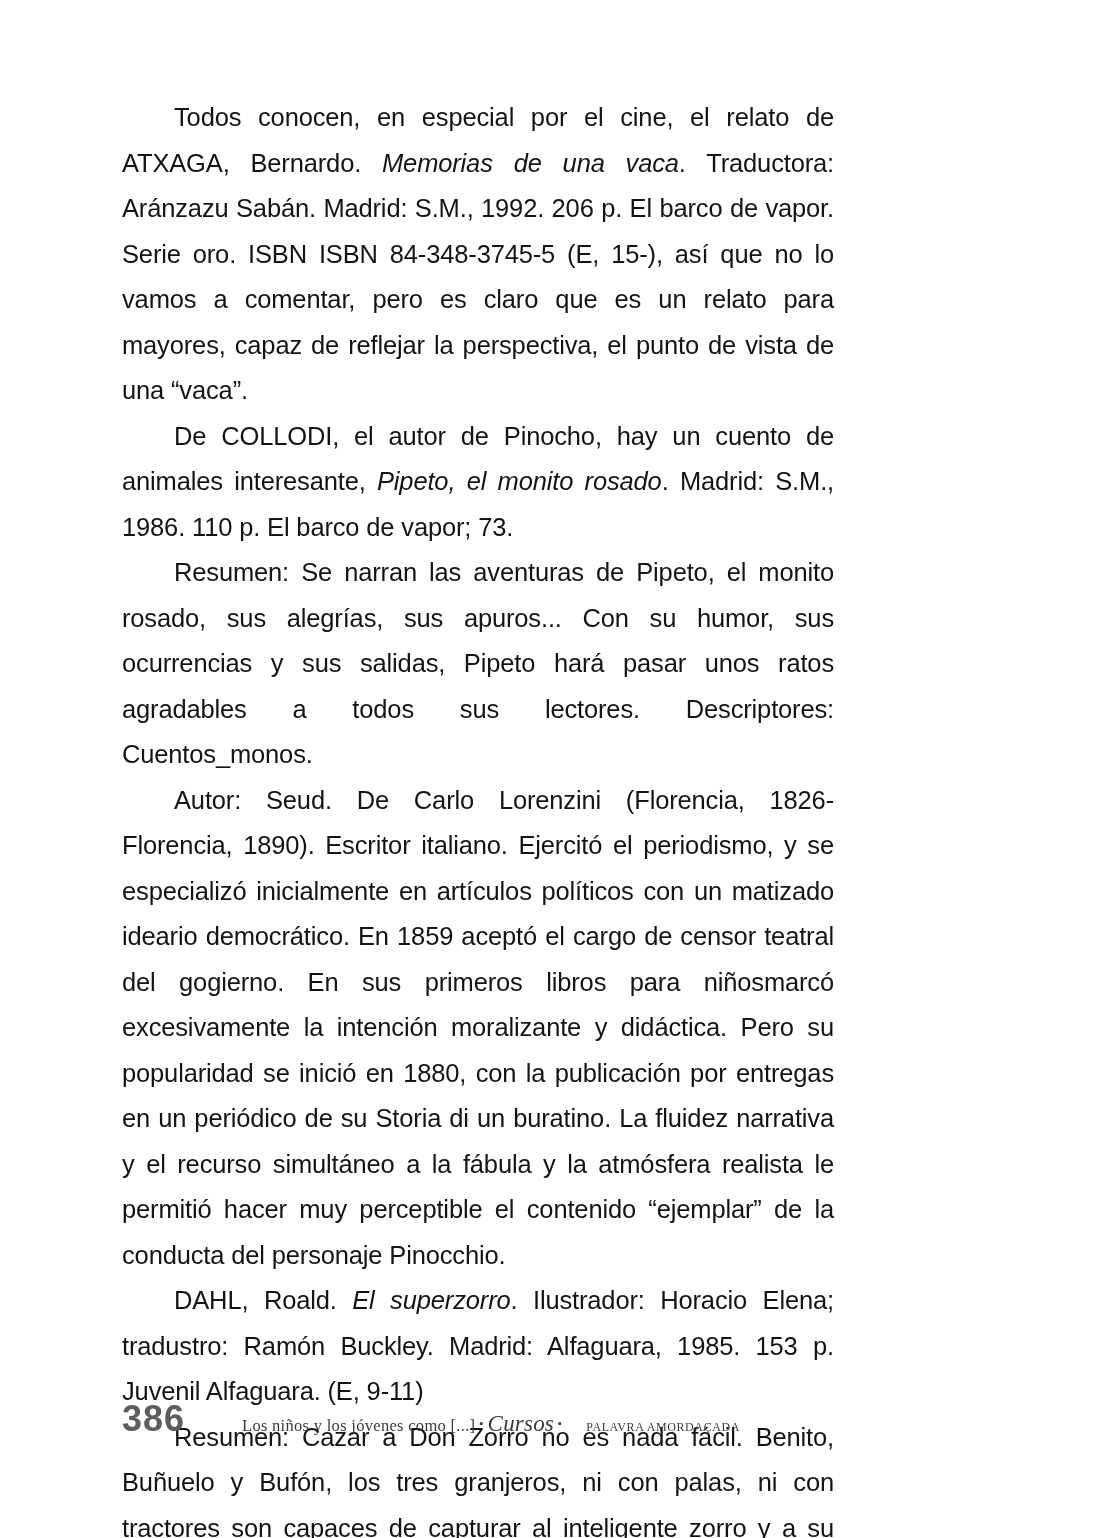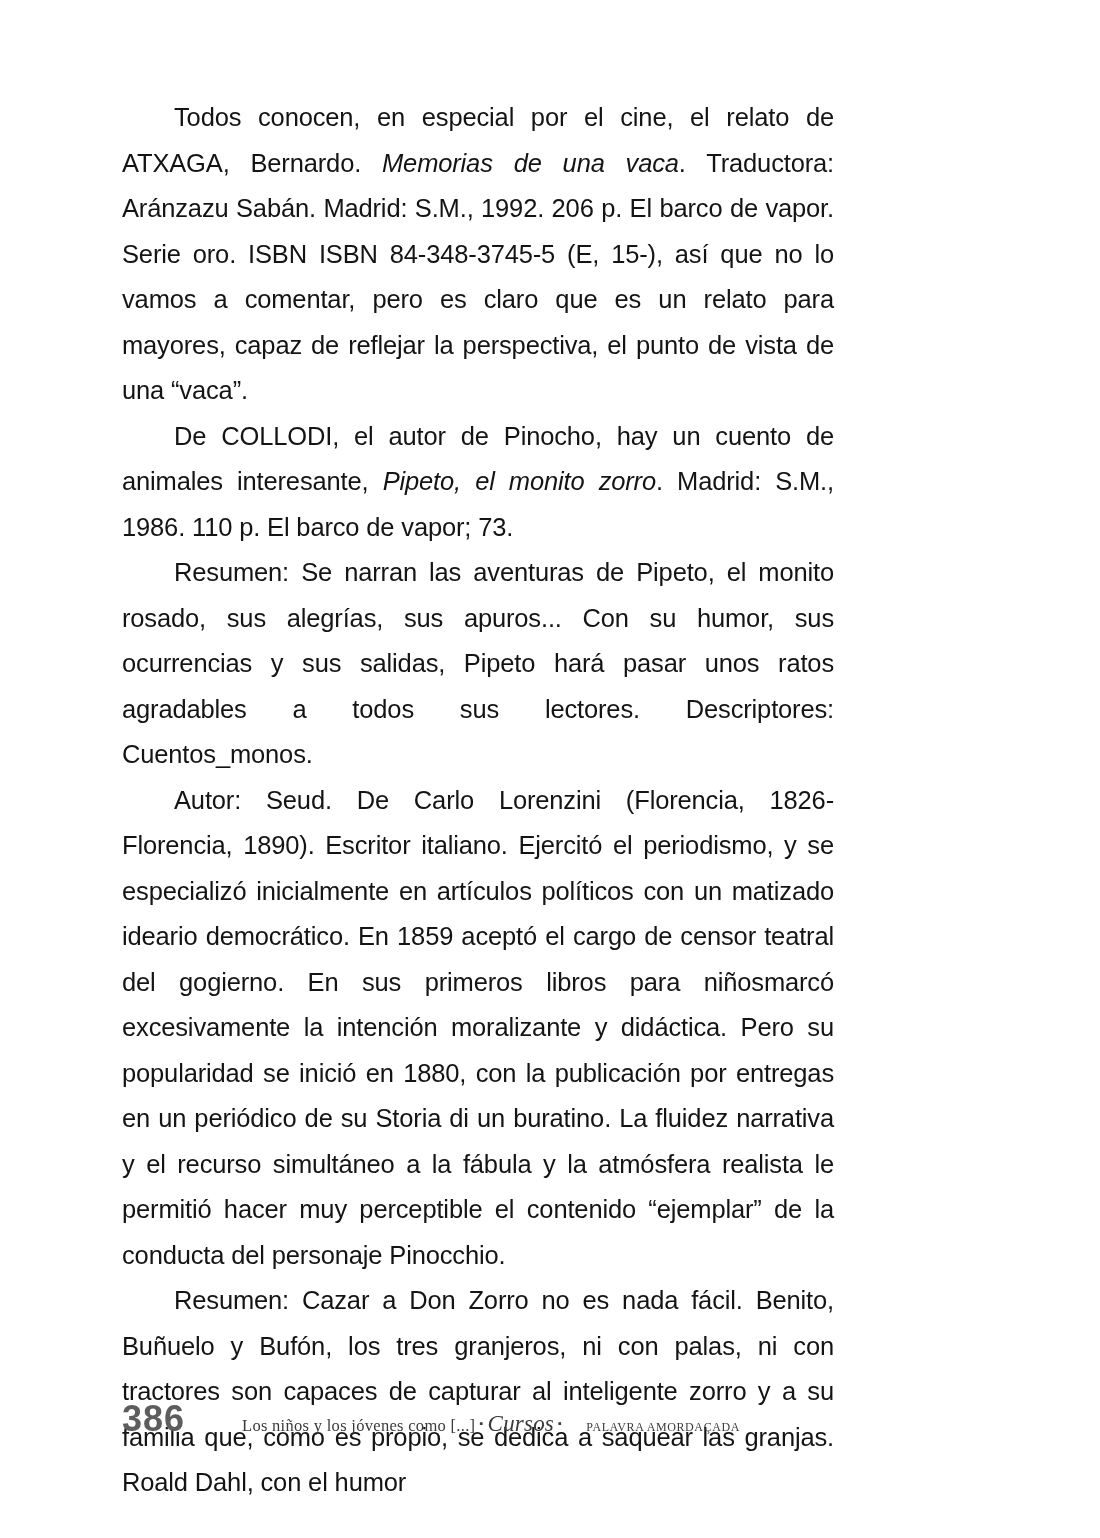--- a/index.html
+++ b/index.html
@@ -88,23 +88,24 @@
     margin-left: 20px;
   }
 </style>
 </head>
 <body>
 
 <div class="page">
 
   <div class="content">
     <p class="para" id="p1">Todos conocen, en especial por el cine, el relato de ATXAGA, Bernardo. <i class="it">Memorias de una vaca</i>. Traductora: Aránzazu Sabán. Madrid: S.M., 1992. 206 p. El barco de vapor. Serie oro. ISBN ISBN 84-348-3745-5 (E, 15-), así que no lo vamos a comentar, pero es claro que es un relato para mayores, capaz de reflejar la perspectiva, el punto de vista de una “vaca”.</p>
-    <p class="para" id="p2">De COLLODI, el autor de Pinocho, hay un cuento de animales interesante, <i class="it">Pipeto, el monito zorro</i>. Madrid: S.M., 1986. 110 p. El barco de vapor; 73.</p>
+    <p class="para" id="p2">De COLLODI, el autor de Pinocho, hay un cuento de animales interesante, <i class="it">Pipeto, el monito rosado</i>. Madrid: S.M., 1986. 110 p. El barco de vapor; 73.</p>
     <p class="para" id="p3">Resumen: Se narran las aventuras de Pipeto, el monito rosado, sus alegrías, sus apuros... Con su humor, sus ocurrencias y sus salidas, Pipeto hará pasar unos ratos agradables a todos sus lectores. Descriptores: Cuentos_monos.</p>
     <p class="para" id="p4">Autor: Seud. De Carlo Lorenzini (Florencia, 1826-Florencia, 1890). Escritor italiano. Ejercitó el periodismo, y se especializó inicialmente en artículos políticos con un matizado ideario democrático. En 1859 aceptó el cargo de censor teatral del gogierno. En sus primeros libros para niñosmarcó excesivamente la intención moralizante y didáctica. Pero su popularidad se inició en 1880, con la publicación por entregas en un periódico de su Storia di un buratino. La fluidez narrativa y el recurso simultáneo a la fábula y la atmósfera realista le permitió hacer muy perceptible el contenido “ejemplar” de la conducta del personaje Pinocchio.</p>
+    <p class="para" id="p5">DAHL, Roald. <i class="it">El superzorro</i>. Ilustrador: Horacio Elena; tradustro: Ramón Buckley. Madrid: Alfaguara, 1985. 153 p. Juvenil Alfaguara. (E, 9-11)</p>
     <p class="para" id="p6">Resumen: Cazar a Don Zorro no es nada fácil. Benito, Buñuelo y Bufón, los tres granjeros, ni con palas, ni con tractores son capaces de capturar al inteligente zorro y a su familia que, como es propio, se dedica a saquear las granjas. Roald Dahl, con el humor</p>
   </div>
 
   <div class="footer">
     <div class="folio">386</div>
     <div class="footer-text">
       <span>Los niños y los jóvenes como [...]</span>
       <span class="sep">▪</span>
       <span class="footer-italic">Cursos</span>
       <span class="sep">▪</span>

